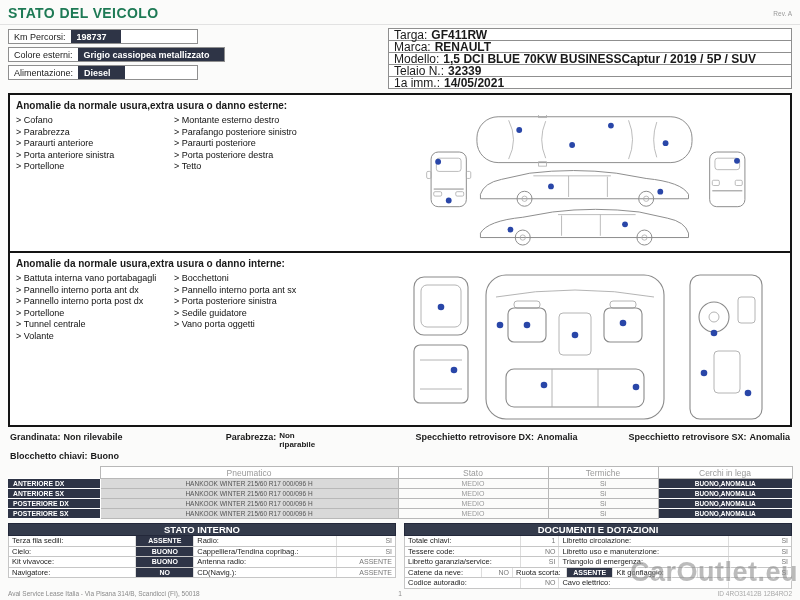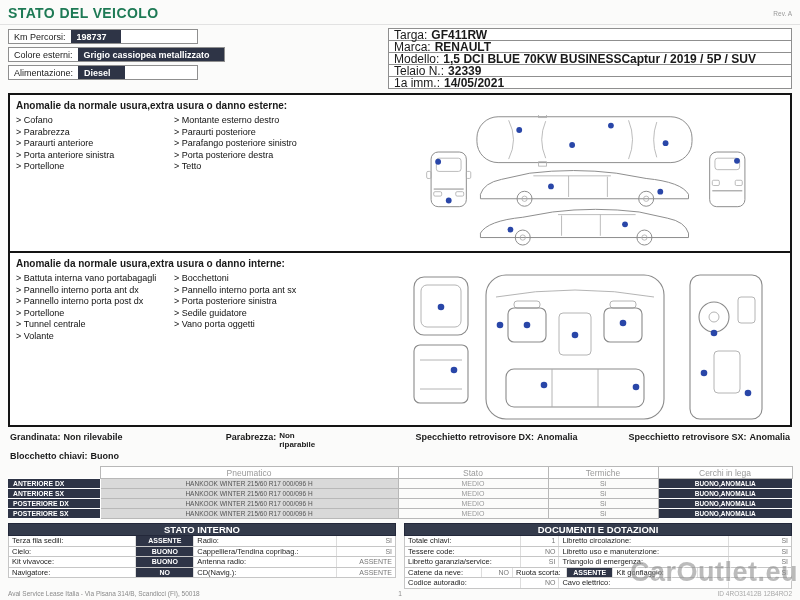--- a/index.html
+++ b/index.html
@@ -139,22 +139,22 @@
 
       <li>Cofano</li>
           <li>Parabrezza</li>
           <li>Paraurti anteriore</li>
           <li>Porta anteriore sinistra</li>
           <li>Portellone</li>
         </ul>
       <ul class="anlist c2">
 
       <li>Montante esterno destro</li>
+          <li>Parafango posteriore sinistro</li>
           <li>Paraurti posteriore</li>
-          <li>Parafango posteriore sinistro</li>
           <li>Porta posteriore destra</li>
           <li>Tetto</li>
         </ul>
       <div class="diagram">
         <svg viewBox="0 0 372 152" preserveAspectRatio="xMidYMid meet">
           <g class="sketch" transform="translate(8,42)">
             <rect x="0" y="0" width="40" height="62" rx="8"></rect>
             <rect x="6" y="7" width="28" height="15" rx="3" class="sketch2"></rect>
             <line x1="3" y1="42" x2="37" y2="42"></line>
             <rect x="3" y="45" width="9" height="5" rx="1.5" class="sketch2"></rect>

